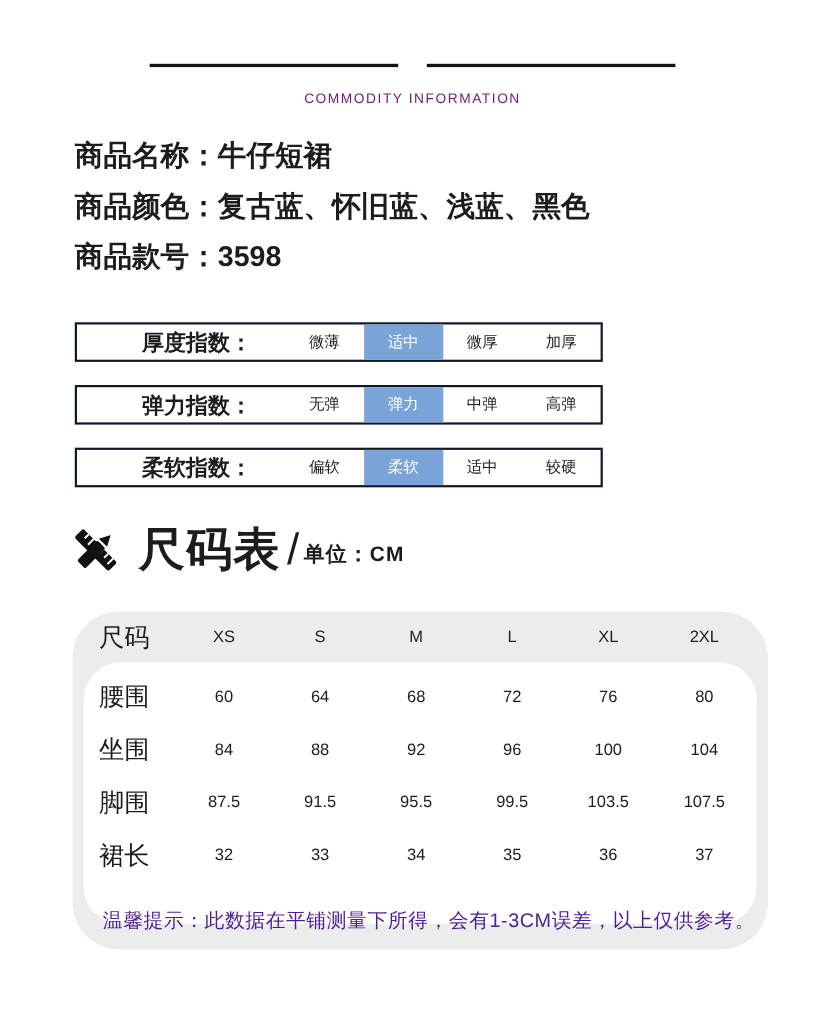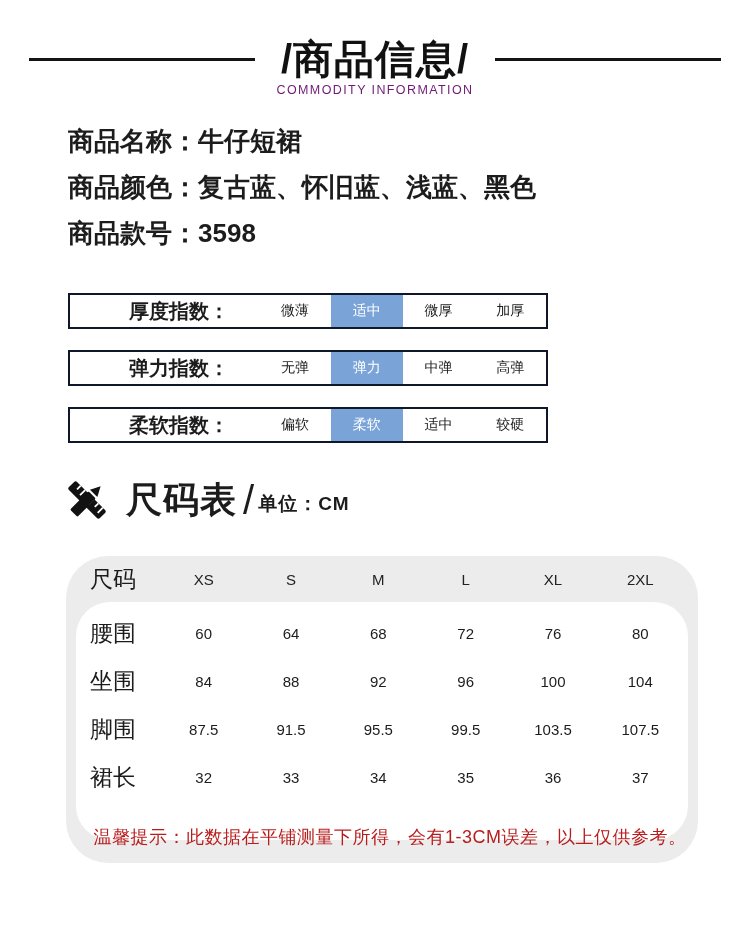--- a/index.html
+++ b/index.html
@@ -30,53 +30,52 @@
     font-size:20px;font-weight:700;white-space:nowrap;
   }
   .bar-opt{
     flex:1;display:flex;align-items:center;justify-content:center;
     font-size:14px;font-weight:500;
   }
   .bar-opt.active{background:var(--accent,#7aa3d8);color:#ffffff;}
   
   .size-header{position:absolute;top:472px;left:62px;display:flex;align-items:center;height:56px;}
   .sc-icon{width:50px;height:50px;display:flex;align-items:center;justify-content:center;margin-right:14px;}
-  .sc-title{font-size:36px;font-weight:700;letter-spacing:1px;}
+  .sc-title{font-size:42px;font-weight:700;letter-spacing:1px;}
   .sc-slash{font-size:40px;font-weight:400;margin:0 4px 0 6px;line-height:1;}
   .sc-unit{font-size:19px;font-weight:700;align-self:center;margin-top:8px;letter-spacing:1px;}
   
   .table{
     position:absolute;top:556px;left:66px;width:632px;height:307px;
     background:#ececec;border-radius:42px;
   }
   .t-cols{display:flex;align-items:center;padding:0 14px 0 24px;}
   .t-head{height:46px;}
   .t-head .t-cell{font-weight:500;color:#222;}
   .t-label{width:70px;text-align:left;font-size:23px;}
   .t-cell{flex:1;text-align:center;font-size:15px;}
   .t-body{
     position:absolute;top:46px;left:10px;right:10px;height:238px;
     background:#ffffff;border-radius:34px;padding-top:7px;box-sizing:border-box;
   }
   .t-row{height:48px;margin:0 -10px;}
   .t-note{
     position:absolute;bottom:0;left:16px;right:0;height:52px;
     display:flex;align-items:center;justify-content:center;
-    font-size:18px;color:#b91c1c;letter-spacing:0.5px;
+    font-size:18px;color:#4c1d95;letter-spacing:0.5px;
   }
 </style>
 </head>
 <body>
 
 <div class="page">
 
   <div class="header">
     <div class="title-row">
       <span class="h-line"></span>
-      <span class="h-title">/商品信息/</span>
       <span class="h-line"></span>
     </div>
     <div class="h-sub">COMMODITY INFORMATION</div>
   </div>
 
   <div class="product">
     <div class="p-row">
       <span class="p-label">商品名称：</span><span class="p-value">牛仔短裙</span>
     </div>
     <div class="p-row">

